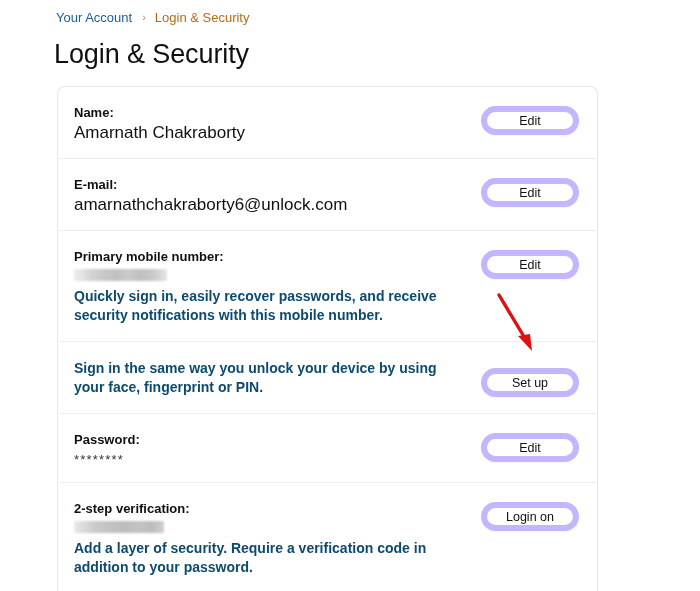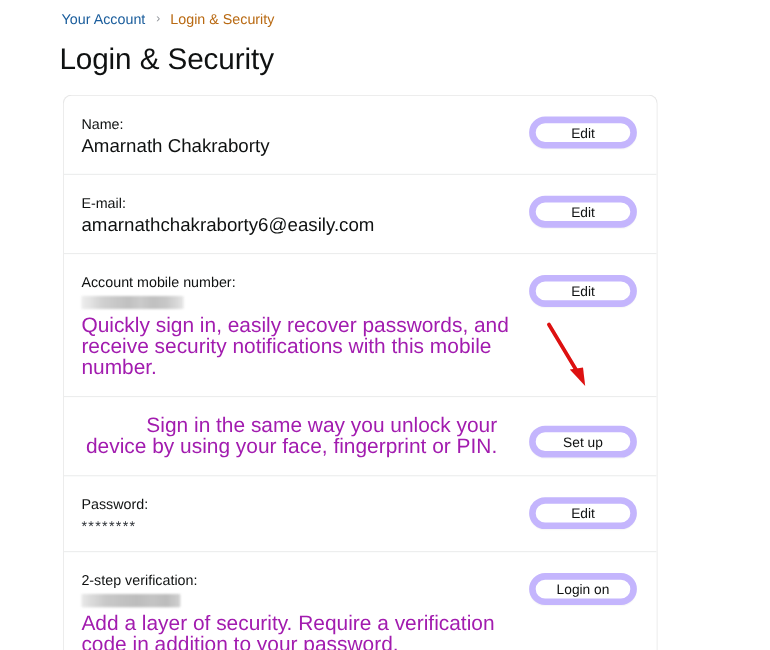--- a/index.html
+++ b/index.html
@@ -88,40 +88,41 @@
   .row:last-child { border-bottom: none; }
 
   .row-info {
     flex: 1 1 auto;
     min-width: 0;
     padding-top: 1px;
   }
   .row-label {
     font-size: 13px;
     line-height: 19px;
-    font-weight: 400;
+    font-weight: 700;
     color: #0f1111;
     margin: 0 0 1px 0;
   }
   .row-value {
     font-size: 17px;
     line-height: 19px;
     font-weight: 400;
     color: #0f1111;
     margin: 0;
     word-break: break-word;
   }
   .row-desc {
-    font-size: 19px;
+    font-size: 14px;
     line-height: 19px;
-    color: #a21caf;
+    color: #0c4a6e;
     margin: 6px 0 0 0;
     max-width: 395px;
-  }
-  .row-desc.wide { max-width: 378px; text-align: right; }
+    font-weight: bold;
+  }
+  .row-desc.wide { max-width: 378px; }
 
   .pw-mask {
     font-size: 13px;
     line-height: 13px;
     letter-spacing: 1.2px;
     color: #31353b;
     margin: 4px 0 0 0;
     font-family: "Liberation Sans", sans-serif;
   }
 
@@ -200,30 +201,30 @@
         <div class="row-value">Amarnath Chakraborty</div>
       </div>
       <div class="row-action">
         <button class="btn">Edit</button>
       </div>
     </div>
 
     <div class="row">
       <div class="row-info">
         <div class="row-label">E-mail:</div>
-        <div class="row-value">amarnathchakraborty6@easily.com</div>
-      </div>
-      <div class="row-action">
-        <button class="btn">Edit</button>
-      </div>
-    </div>
-
-    <div class="row">
-      <div class="row-info">
-        <div class="row-label">Account mobile number:</div>
+        <div class="row-value">amarnathchakraborty6@unlock.com</div>
+      </div>
+      <div class="row-action">
+        <button class="btn">Edit</button>
+      </div>
+    </div>
+
+    <div class="row">
+      <div class="row-info">
+        <div class="row-label">Primary mobile number:</div>
         <div class="redacted"></div>
         <p class="row-desc">Quickly sign in, easily recover passwords, and receive security notifications with this mobile number.</p>
       </div>
       <div class="row-action">
         <button class="btn">Edit</button>
       </div>
     </div>
 
     <div class="row">
       <div class="row-info">

